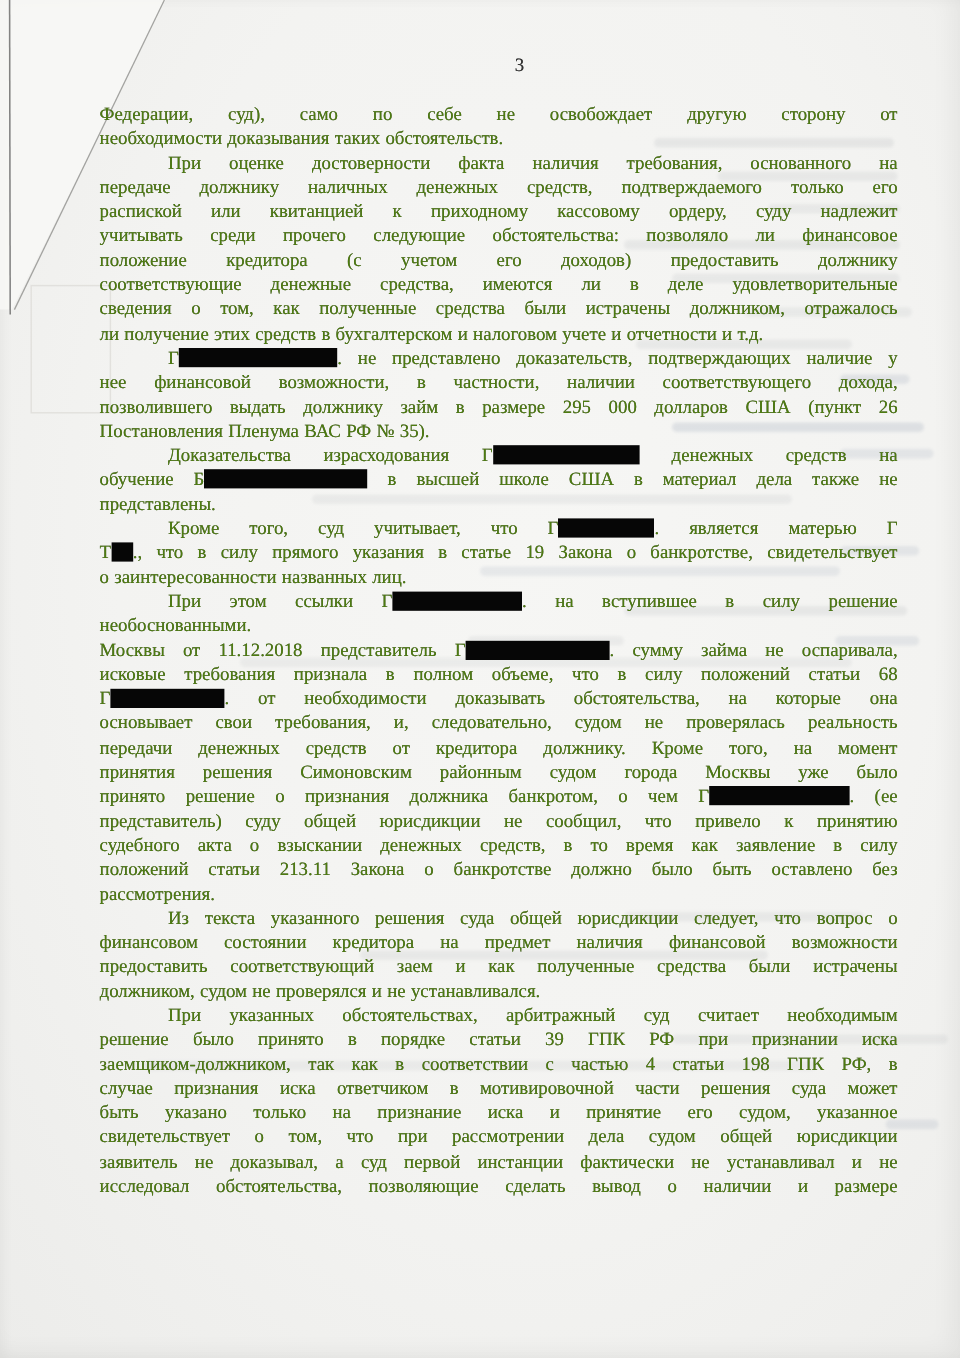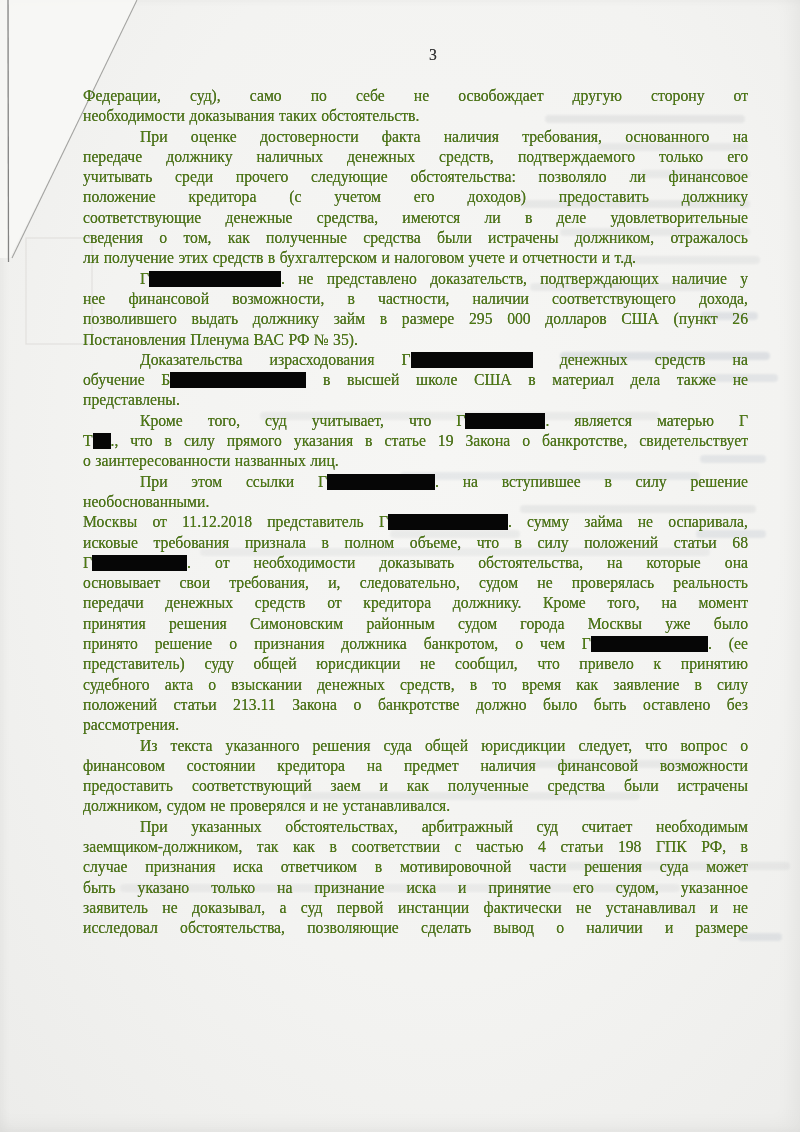--- a/index.html
+++ b/index.html
@@ -72,20 +72,21 @@
       <div class="ghost" style="left: 738px; top: 933px; width: 44px; height: 8px; opacity: 0.13; background: rgb(109, 125, 153);"></div>
     </div>
 
   <div class="page-number">3</div>
 
   <div class="text-block">
       <div class="line">Федерации, суд), само по себе не освобождает другую сторону от</div>
       <div class="line last">необходимости доказывания таких обстоятельств.</div>
       <div class="line indent">При оценке достоверности факта наличия требования, основанного на</div>
       <div class="line">передаче должнику наличных денежных средств, подтверждаемого только его</div>
+      <div class="line">распиской или квитанцией к приходному кассовому ордеру, суду надлежит</div>
       <div class="line">учитывать среди прочего следующие обстоятельства: позволяло ли финансовое</div>
       <div class="line">положение кредитора (с учетом его доходов) предоставить должнику</div>
       <div class="line">соответствующие денежные средства, имеются ли в деле удовлетворительные</div>
       <div class="line">сведения о том, как полученные средства были истрачены должником, отражалось</div>
       <div class="line last">ли получение этих средств в бухгалтерском и налоговом учете и отчетности и т.д.</div>
       <div class="line indent">Г<span class="redact" style="width: 132px;"></span>. не представлено доказательств, подтверждающих наличие у</div>
       <div class="line">нее финансовой возможности, в частности, наличии соответствующего дохода,</div>
       <div class="line">позволившего выдать должнику займ в размере 295 000 долларов США (пункт 26</div>
       <div class="line last">Постановления Пленума ВАС РФ № 35).</div>
       <div class="line indent">Доказательства израсходования Г<span class="redact" style="width: 122px;"></span> денежных средств на</div>
@@ -105,19 +106,21 @@
       <div class="line">принято решение о признания должника банкротом, о чем Г<span class="redact" style="width: 117px;"></span>. (ее</div>
       <div class="line">представитель) суду общей юрисдикции не сообщил, что привело к принятию</div>
       <div class="line">судебного акта о взыскании денежных средств, в то время как заявление в силу</div>
       <div class="line">положений статьи 213.11 Закона о банкротстве должно было быть оставлено без</div>
       <div class="line last">рассмотрения.</div>
       <div class="line indent">Из текста указанного решения суда общей юрисдикции следует, что вопрос о</div>
       <div class="line">финансовом состоянии кредитора на предмет наличия финансовой возможности</div>
       <div class="line">предоставить соответствующий заем и как полученные средства были истрачены</div>
       <div class="line last">должником, судом не проверялся  и не устанавливался.</div>
       <div class="line indent">При указанных обстоятельствах, арбитражный суд  считает необходимым</div>
+      <div class="line">решение было принято в порядке статьи 39 ГПК РФ при признании иска</div>
       <div class="line">заемщиком-должником, так как в соответствии с частью 4 статьи 198 ГПК РФ, в</div>
       <div class="line">случае признания иска ответчиком в мотивировочной части решения суда может</div>
       <div class="line">быть указано только на признание иска и принятие его судом, указанное</div>
+      <div class="line">свидетельствует о том, что при рассмотрении дела судом общей юрисдикции</div>
       <div class="line">заявитель не доказывал, а суд первой инстанции фактически не устанавливал и не</div>
       <div class="line">исследовал обстоятельства, позволяющие сделать вывод о наличии и размере</div>
     </div>
 </div>
 
 </body></html>

